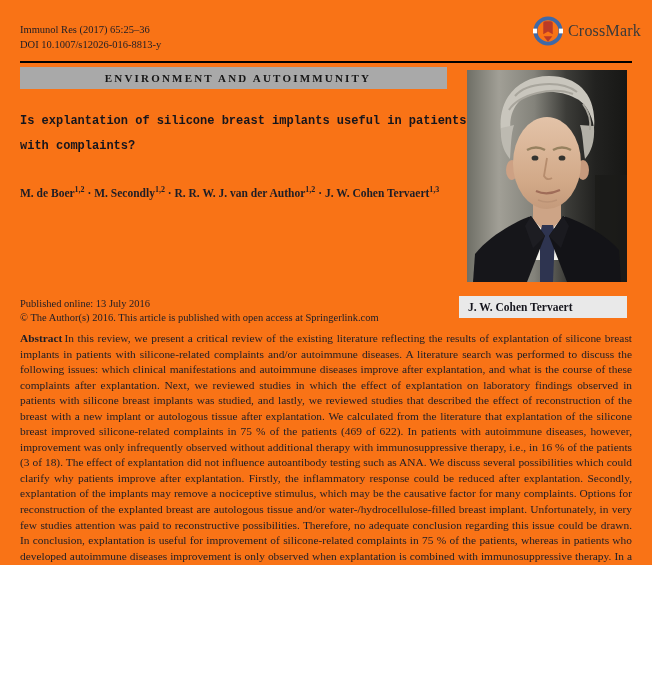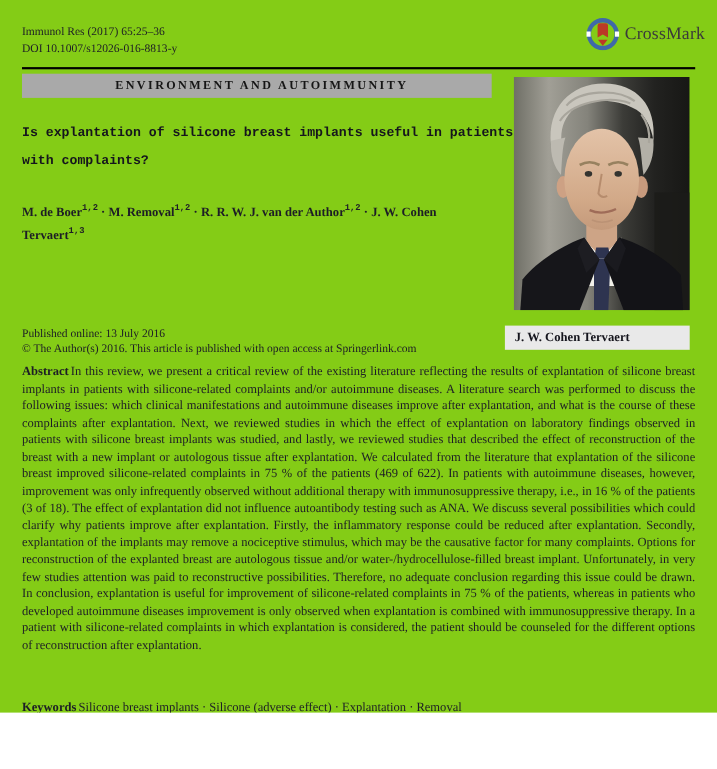--- a/index.html
+++ b/index.html
@@ -1,20 +1,20 @@
 <!DOCTYPE html>
 <html><head>
 <meta charset="utf-8">
 <style>
   * { margin: 0; padding: 0; box-sizing: border-box; }
   html, body { background: #ffffff; }
   .page {
     position: relative;
-    width: 652px; height: 648px;
-    background: #84cc16;
+    width: 652px; height: 565px;
+    background: #f97316;
     font-family: "Liberation Serif", serif;
     color: #1d1d26;
     overflow: hidden;
   }
   .journal-block { position: absolute; top: 23px; left: 20px; font-size: 10.5px; line-height: 14.5px; }
   .crossmark { position: absolute; top: 16px; left: 533px; display: flex; align-items: center; cursor: pointer; }
   .crossmark-label { font-size: 16px; color: #3a3a3a; margin-left: 5px; letter-spacing: 0.2px; }
   .rule { position: absolute; top: 61px; left: 20px; width: 612px; height: 2px; background: #000000; }
   .banner {
     position: absolute; top: 67px; left: 20px; width: 427px; height: 22px;
@@ -23,21 +23,21 @@
     line-height: 22px; padding-left: 9px; text-align: center;
   }
   .title {
     position: absolute; top: 109px; left: 20px; width: 460px;
     font-size: 12px; font-weight: bold; line-height: 24.5px; color: #15151d; font-family: Liberation Mono, monospace;
   }
   .authors {
     position: absolute; top: 181px; left: 20px; width: 430px;
     font-size: 11.5px; font-weight: bold; line-height: 17px;
   }
-  .authors sup { font-size: 8px; font-family: Liberation Mono, monospace; }
+  .authors sup { font-size: 8px; }
   .pub-block { position: absolute; top: 284px; left: 20px; font-size: 10.5px; line-height: 13.5px; margin-top: 13px; }
   .photo { position: absolute; top: 70px; left: 467px; width: 160px; height: 212px; }
   .caption {
     position: absolute; top: 296px; left: 459px; width: 168px; height: 22px;
     background: #e9e9e9; font-size: 11.5px; font-weight: bold;
     line-height: 22px; padding-left: 9px; color: #15151d;
   }
   .abstract {
     position: absolute; top: 331px; left: 20px; width: 612px;
     font-size: 11.4px; line-height: 15.55px; text-align: justify;
@@ -70,21 +70,21 @@
   </div>
 
   <div class="rule"></div>
 
   <div class="banner">ENVIRONMENT AND AUTOIMMUNITY</div>
 
   <h1 class="title">Is explantation of silicone breast implants useful in patients with complaints?</h1>
 
   <div class="authors">
     <span><span>M. de Boer</span><sup>1,2</sup><span> · </span></span>
-    <span><span>M. Removal</span><sup>1,2</sup><span> · </span></span>
+    <span><span>M. Secondly</span><sup>1,2</sup><span> · </span></span>
     <span><span>R. R. W. J. van der Author</span><sup>1,2</sup><span> ·</span></span>
     <span><span>J. W. Cohen Tervaert</span><sup>1,3</sup><span></span></span>
   </div>
 
   <div class="pub-block">
     <div>Published online: 13 July 2016</div>
     <div>© The Author(s) 2016. This article is published with open access at Springerlink.com</div>
   </div>
 
   <div class="photo">

